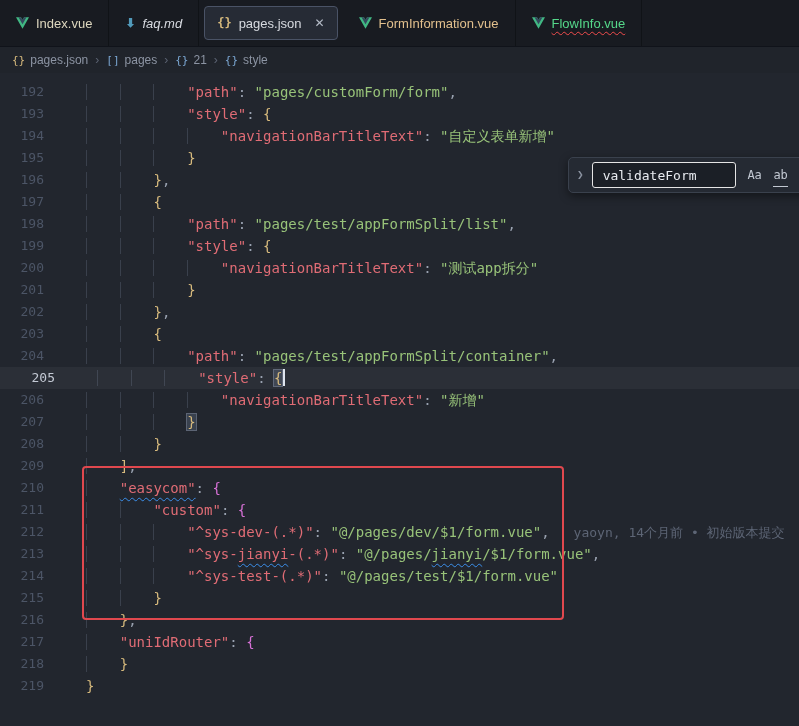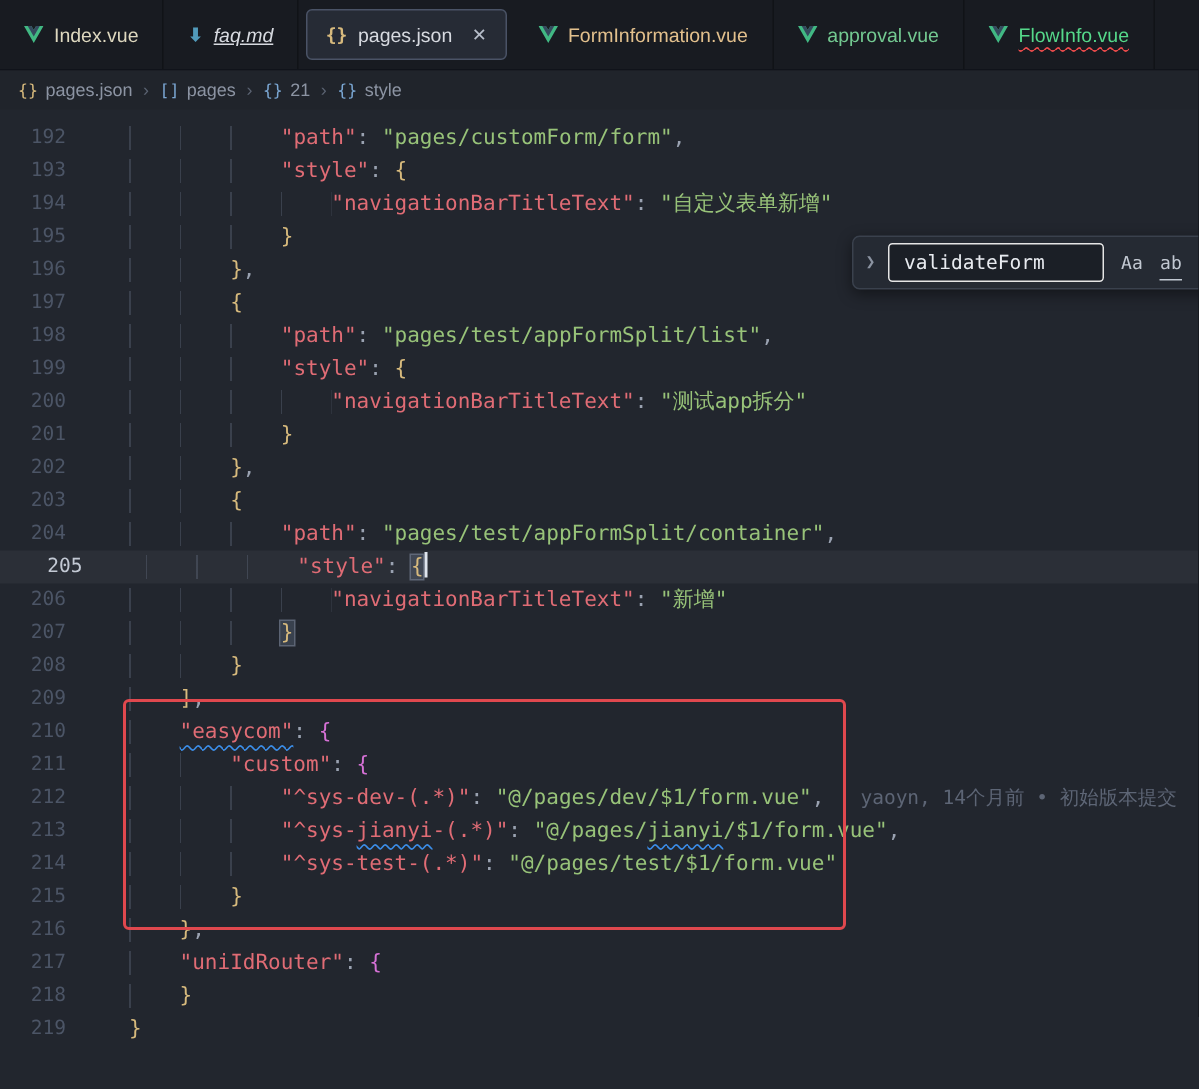--- a/index.html
+++ b/index.html
@@ -75,46 +75,37 @@
             <path fill="#41b883" d="M14.9 0L12 5 9.1 0H0l12 21L24 0z"></path>
             <path fill="#35495e" d="M14.9 0L12 5 9.1 0H4.6L12 13 19.4 0z"></path>
           </svg>
         </span>
         <span class="tab-label" style="color: rgb(222, 216, 191);">Index.vue</span>
       </div>
       <div class="tab">
         <span class="tab-ico">
           <span class="ico-md">⬇</span>
         </span>
-        <span class="tab-label italic" style="color: rgb(215, 218, 224); text-decoration: underline;">faq.md</span>
+        <span class="tab-label italic" style="color: rgb(215, 218, 224);">faq.md</span>
       </div>
       <div class="tab active">
         <span class="tab-ico">
           <span class="ico-json">{}</span>
         </span>
         <span class="tab-label" style="color: rgb(215, 218, 224);">pages.json</span>
         <span class="tab-close">✕</span>
       </div>
       <div class="tab">
         <span class="tab-ico">
           <svg width="13" height="12" viewBox="0 0 24 21">
             <path fill="#41b883" d="M14.9 0L12 5 9.1 0H0l12 21L24 0z"></path>
             <path fill="#35495e" d="M14.9 0L12 5 9.1 0H4.6L12 13 19.4 0z"></path>
           </svg>
         </span>
         <span class="tab-label" style="color: rgb(226, 192, 141);">FormInformation.vue</span>
-      </div>
-      <div class="tab">
-        <span class="tab-ico">
-          <svg width="13" height="12" viewBox="0 0 24 21">
-            <path fill="#41b883" d="M14.9 0L12 5 9.1 0H0l12 21L24 0z"></path>
-            <path fill="#35495e" d="M14.9 0L12 5 9.1 0H4.6L12 13 19.4 0z"></path>
-          </svg>
-        </span>
-        <span class="tab-label" style="color: rgb(115, 201, 145);">approval.vue</span>
       </div>
       <div class="tab">
         <span class="tab-ico">
           <svg width="13" height="12" viewBox="0 0 24 21">
             <path fill="#41b883" d="M14.9 0L12 5 9.1 0H0l12 21L24 0z"></path>
             <path fill="#35495e" d="M14.9 0L12 5 9.1 0H4.6L12 13 19.4 0z"></path>
           </svg>
         </span>
         <span class="tab-label err" style="color: rgb(85, 216, 138);">FlowInfo.vue</span>
       </div>

